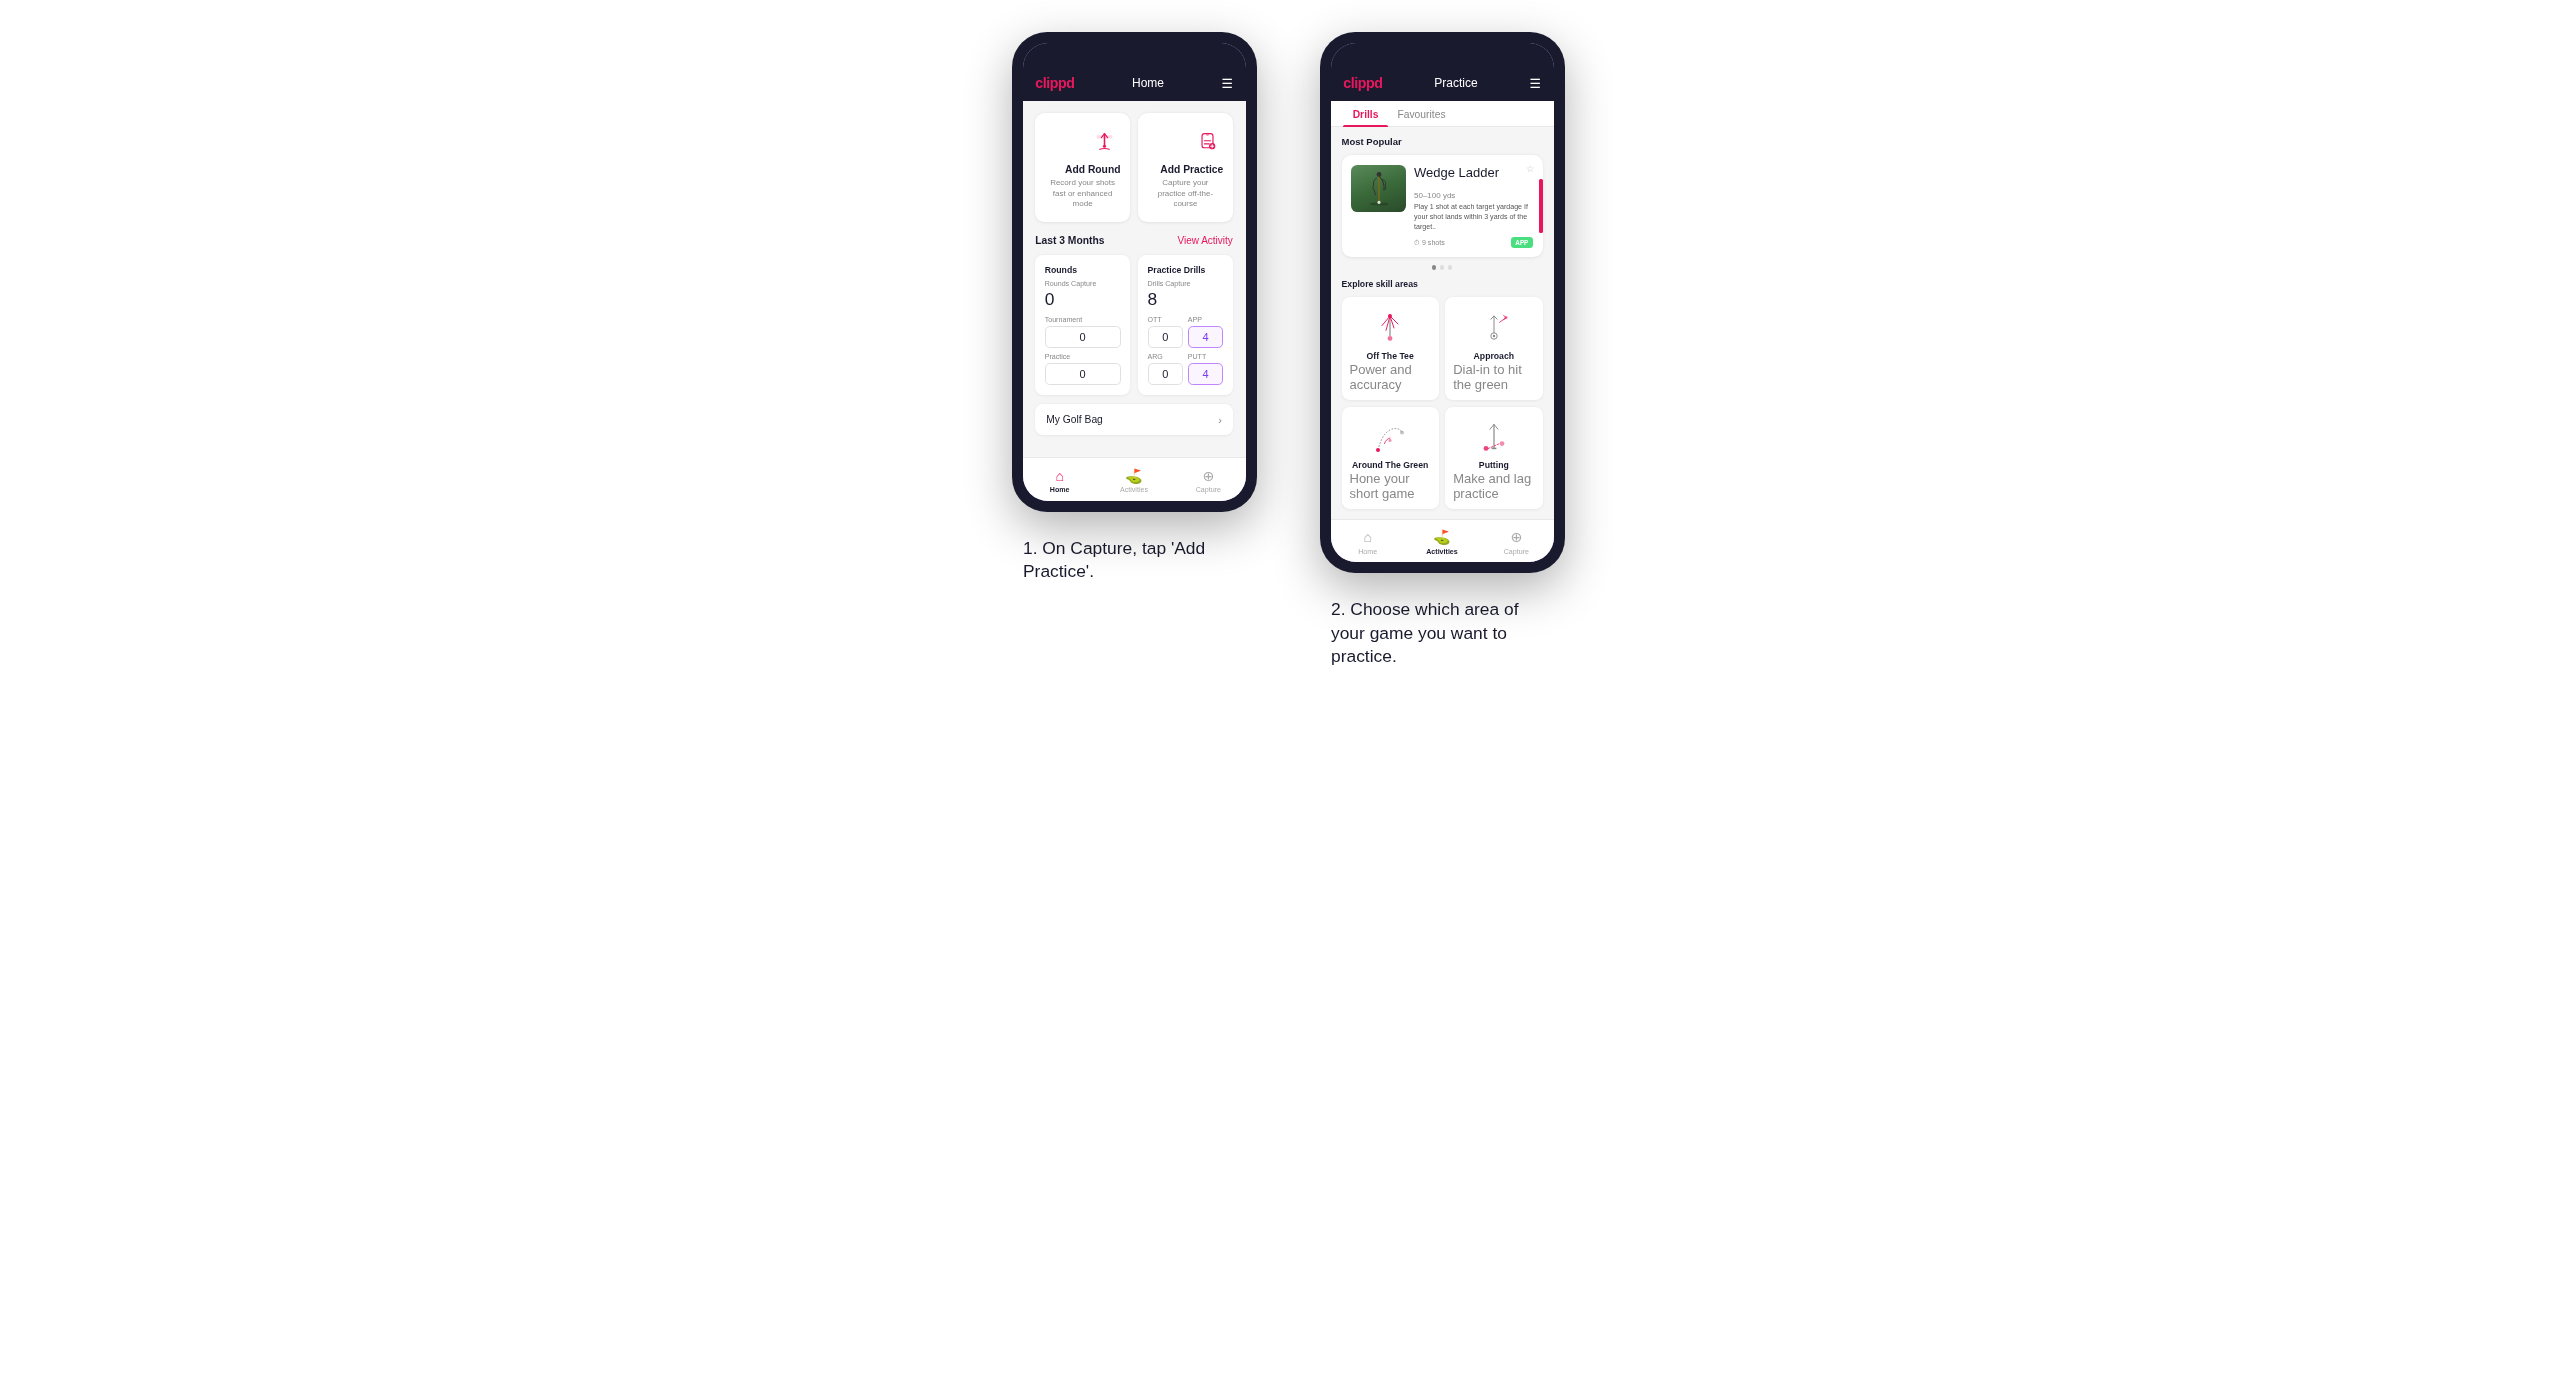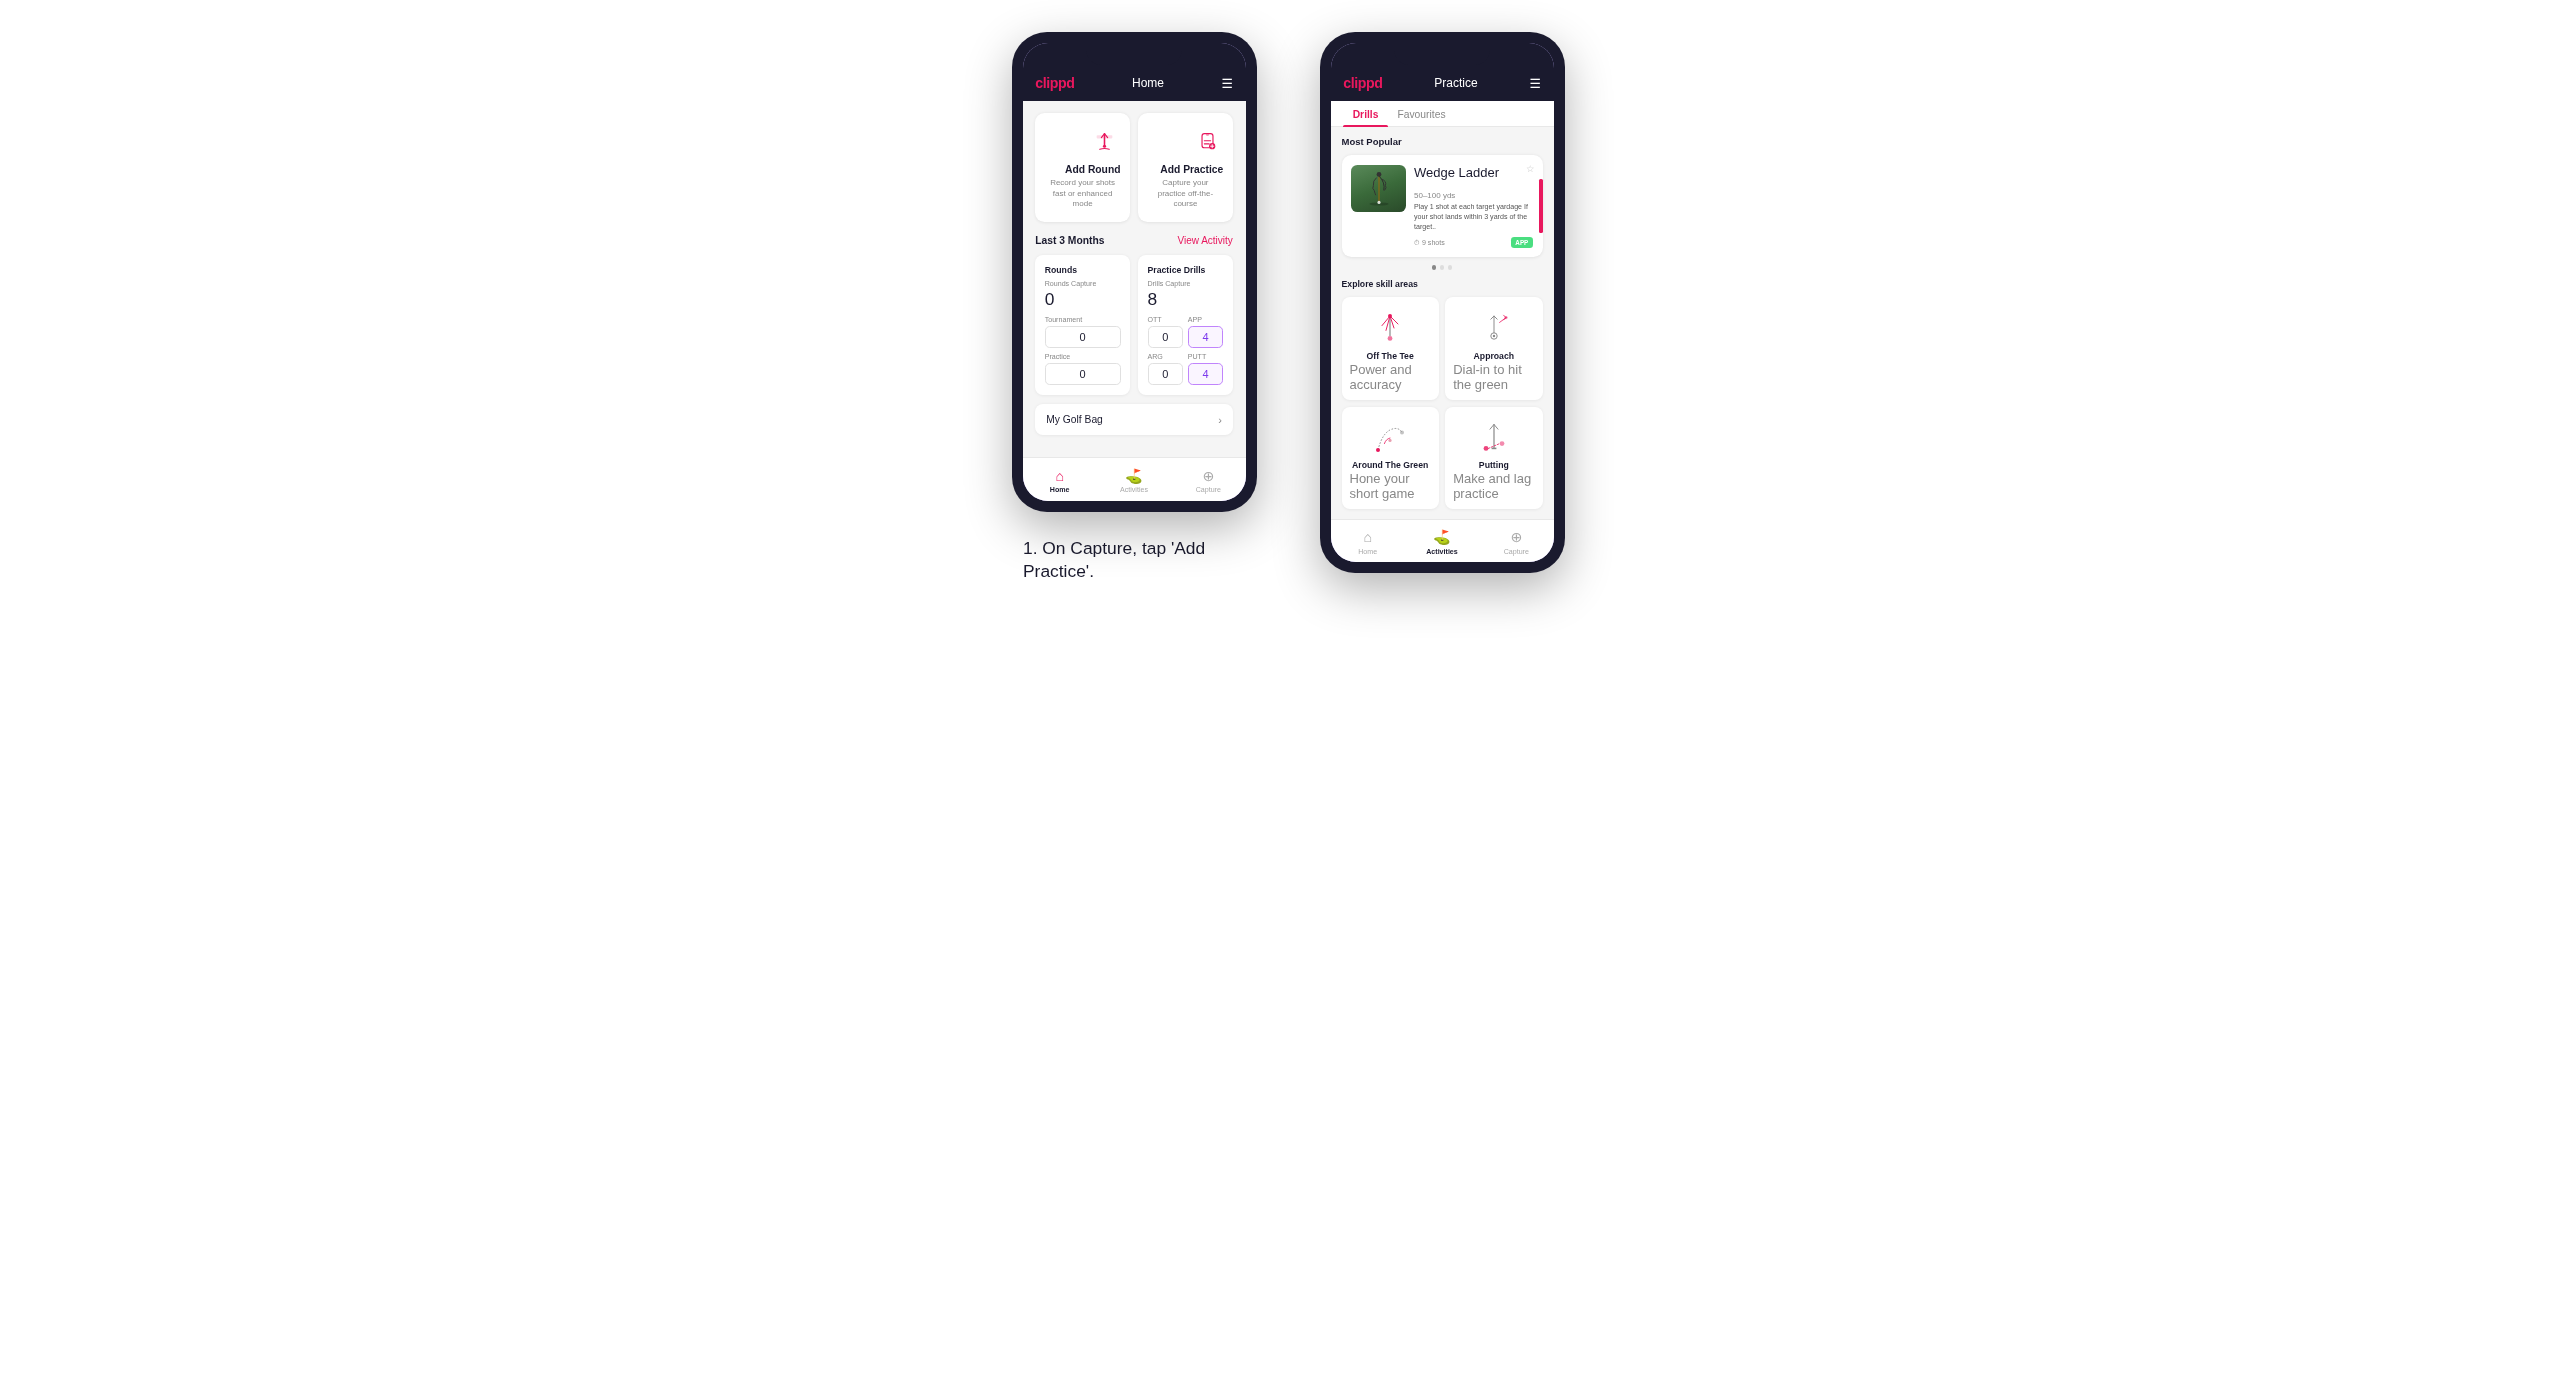--- a/index.html
+++ b/index.html
@@ -680,16 +680,17 @@
           </div>
           <div class="nav-item">
             <span class="nav-icon">⊕</span>
             <span class="nav-label">Capture</span>
           </div>
         </div>
 
       </div>
     </div>
 
+    <div class="caption-text">2. Choose which area of your game you want to practice.</div>
   </div>
 
 </div>
 
 
 </body></html>

